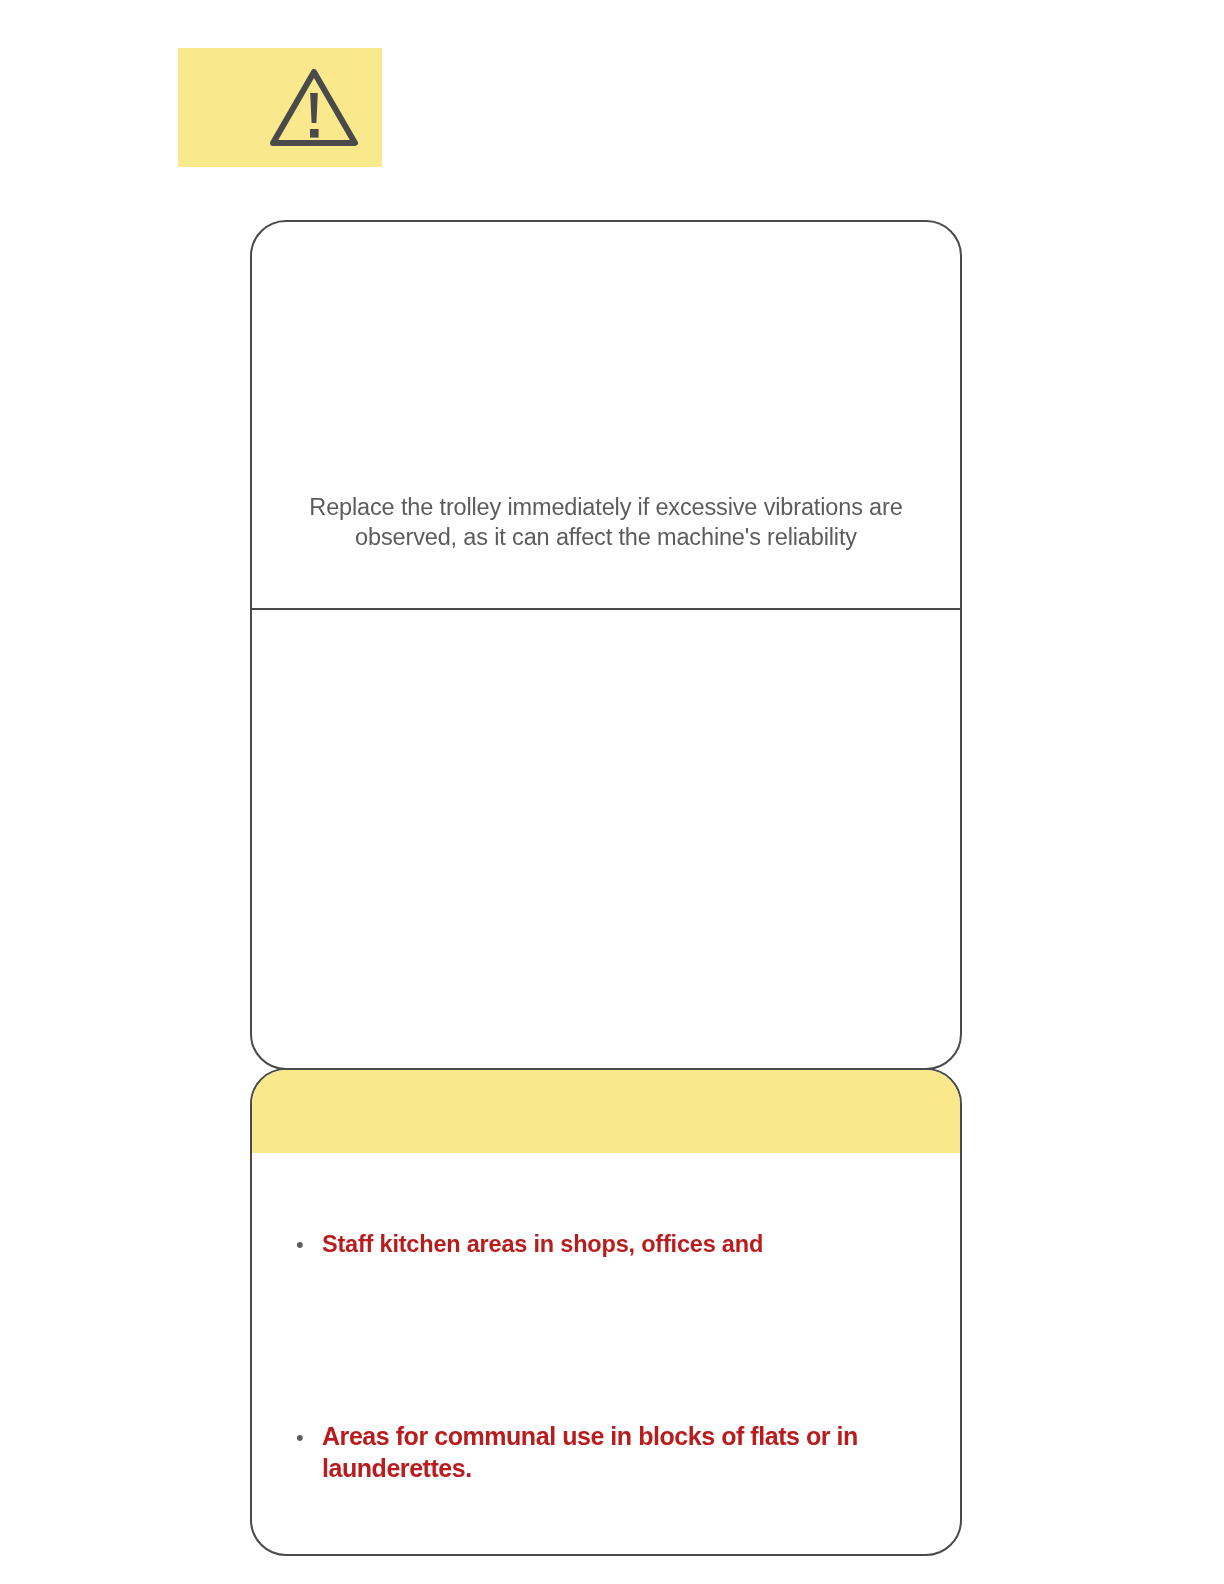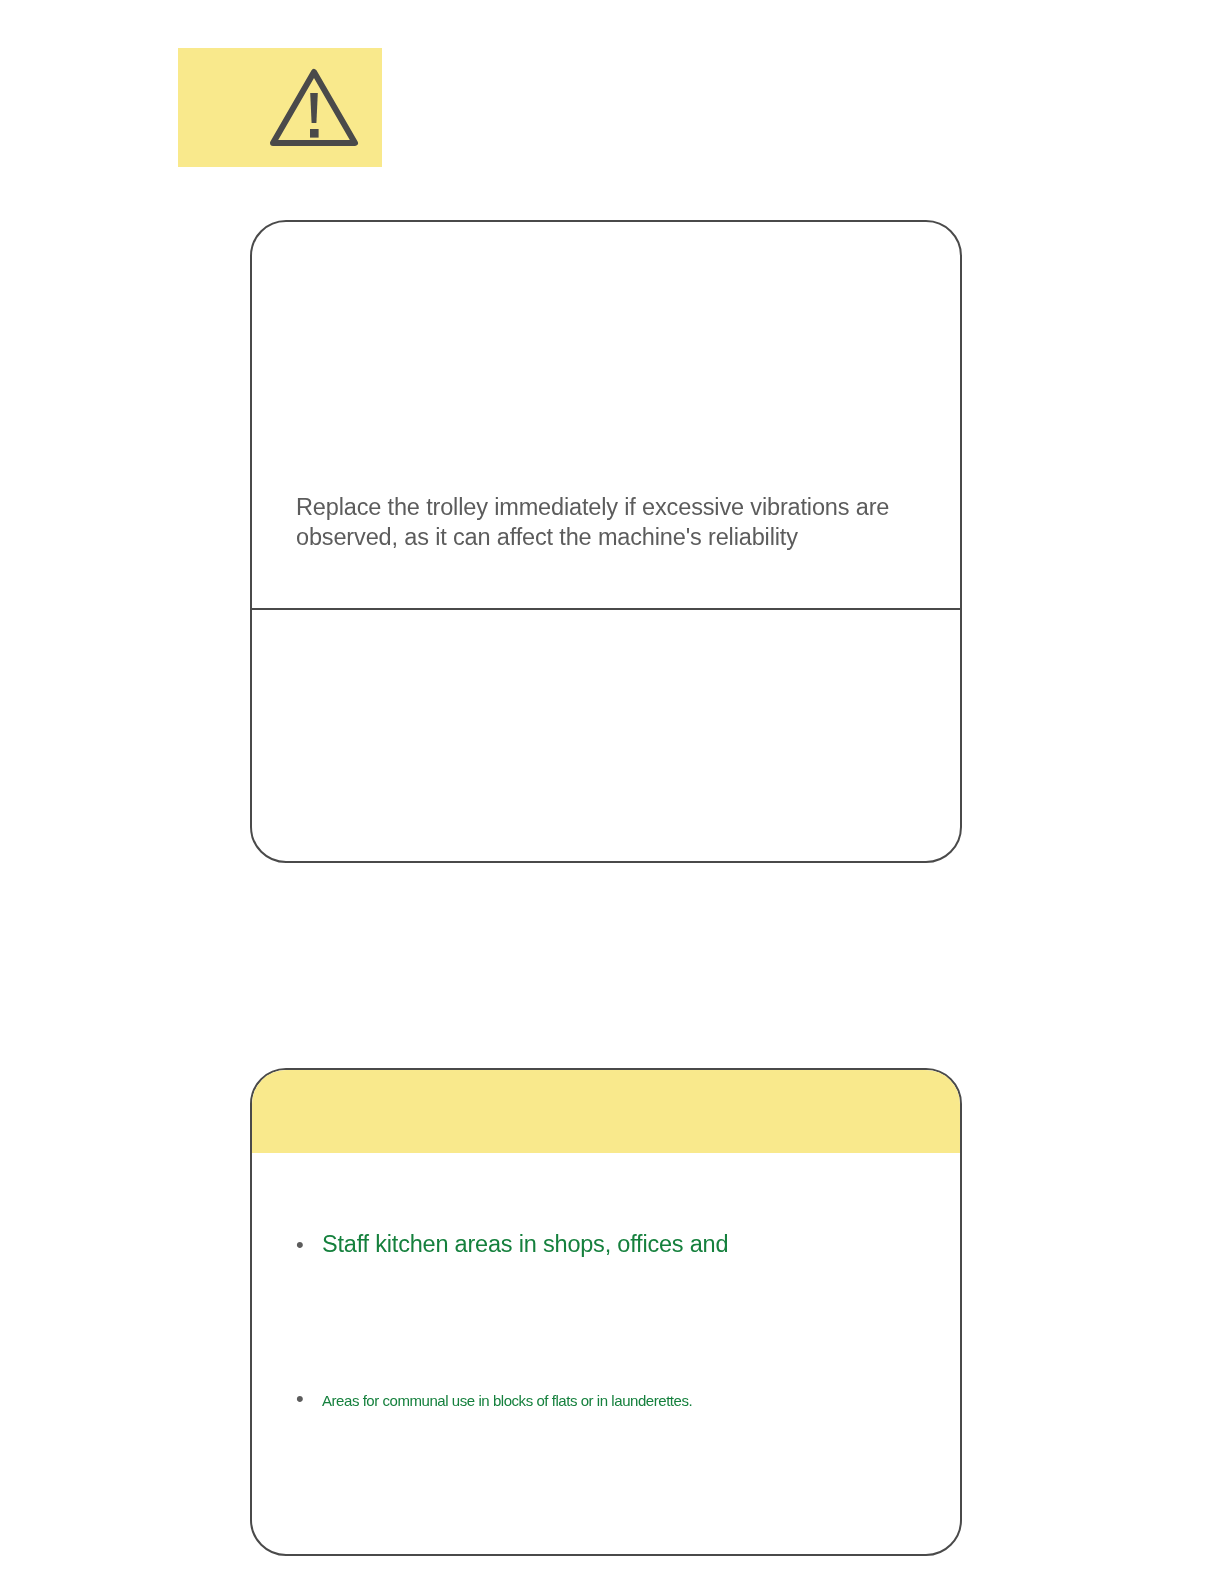--- a/index.html
+++ b/index.html
@@ -49,21 +49,22 @@
     border-radius: 36px;
     background: #ffffff;
     overflow: hidden;
   }
 
   
   .card-instructions {
     left: 250px;
     top: 220px;
     width: 712px;
-    height: 643px;
+    height: 850px;
+    text-align: center;
   }
   .panel {
     position: relative;
     box-sizing: border-box;
     width: 100%;
   }
   .panel-top {
     height: 386px;
     display: flex;
     align-items: flex-end;
@@ -120,32 +121,33 @@
 
   .bullet {
     width: 26px;
     flex: 0 0 26px;
     color: #5c5c5c;
     font-size: 22px;
     line-height: 1;
   }
   .usage-text {
     margin: 0;
-    color: #15803d;
-    font-weight: 400;
+    color: #b91c1c;
+    font-weight: 700;
   }
   .usage-item-1 .usage-text {
     font-size: 23.5px;
     line-height: 1.28;
     letter-spacing: -0.2px;
   }
   .usage-item-2 .usage-text {
-    font-size: 15px;
+    font-size: 25px;
     line-height: 1.28;
     letter-spacing: -0.45px;
+    margin-top: 32px;
   }
 </style>
 </head>
 <body>
 
 <div class="page">
 
   <div class="warning-banner">
     <svg class="warning-icon" viewBox="0 0 92 84">
       <path d="M46 6 L87 77 L5 77 Z" fill="none" stroke="#4a4a4a" stroke-width="6" stroke-linejoin="round" stroke-linecap="round"></path>

